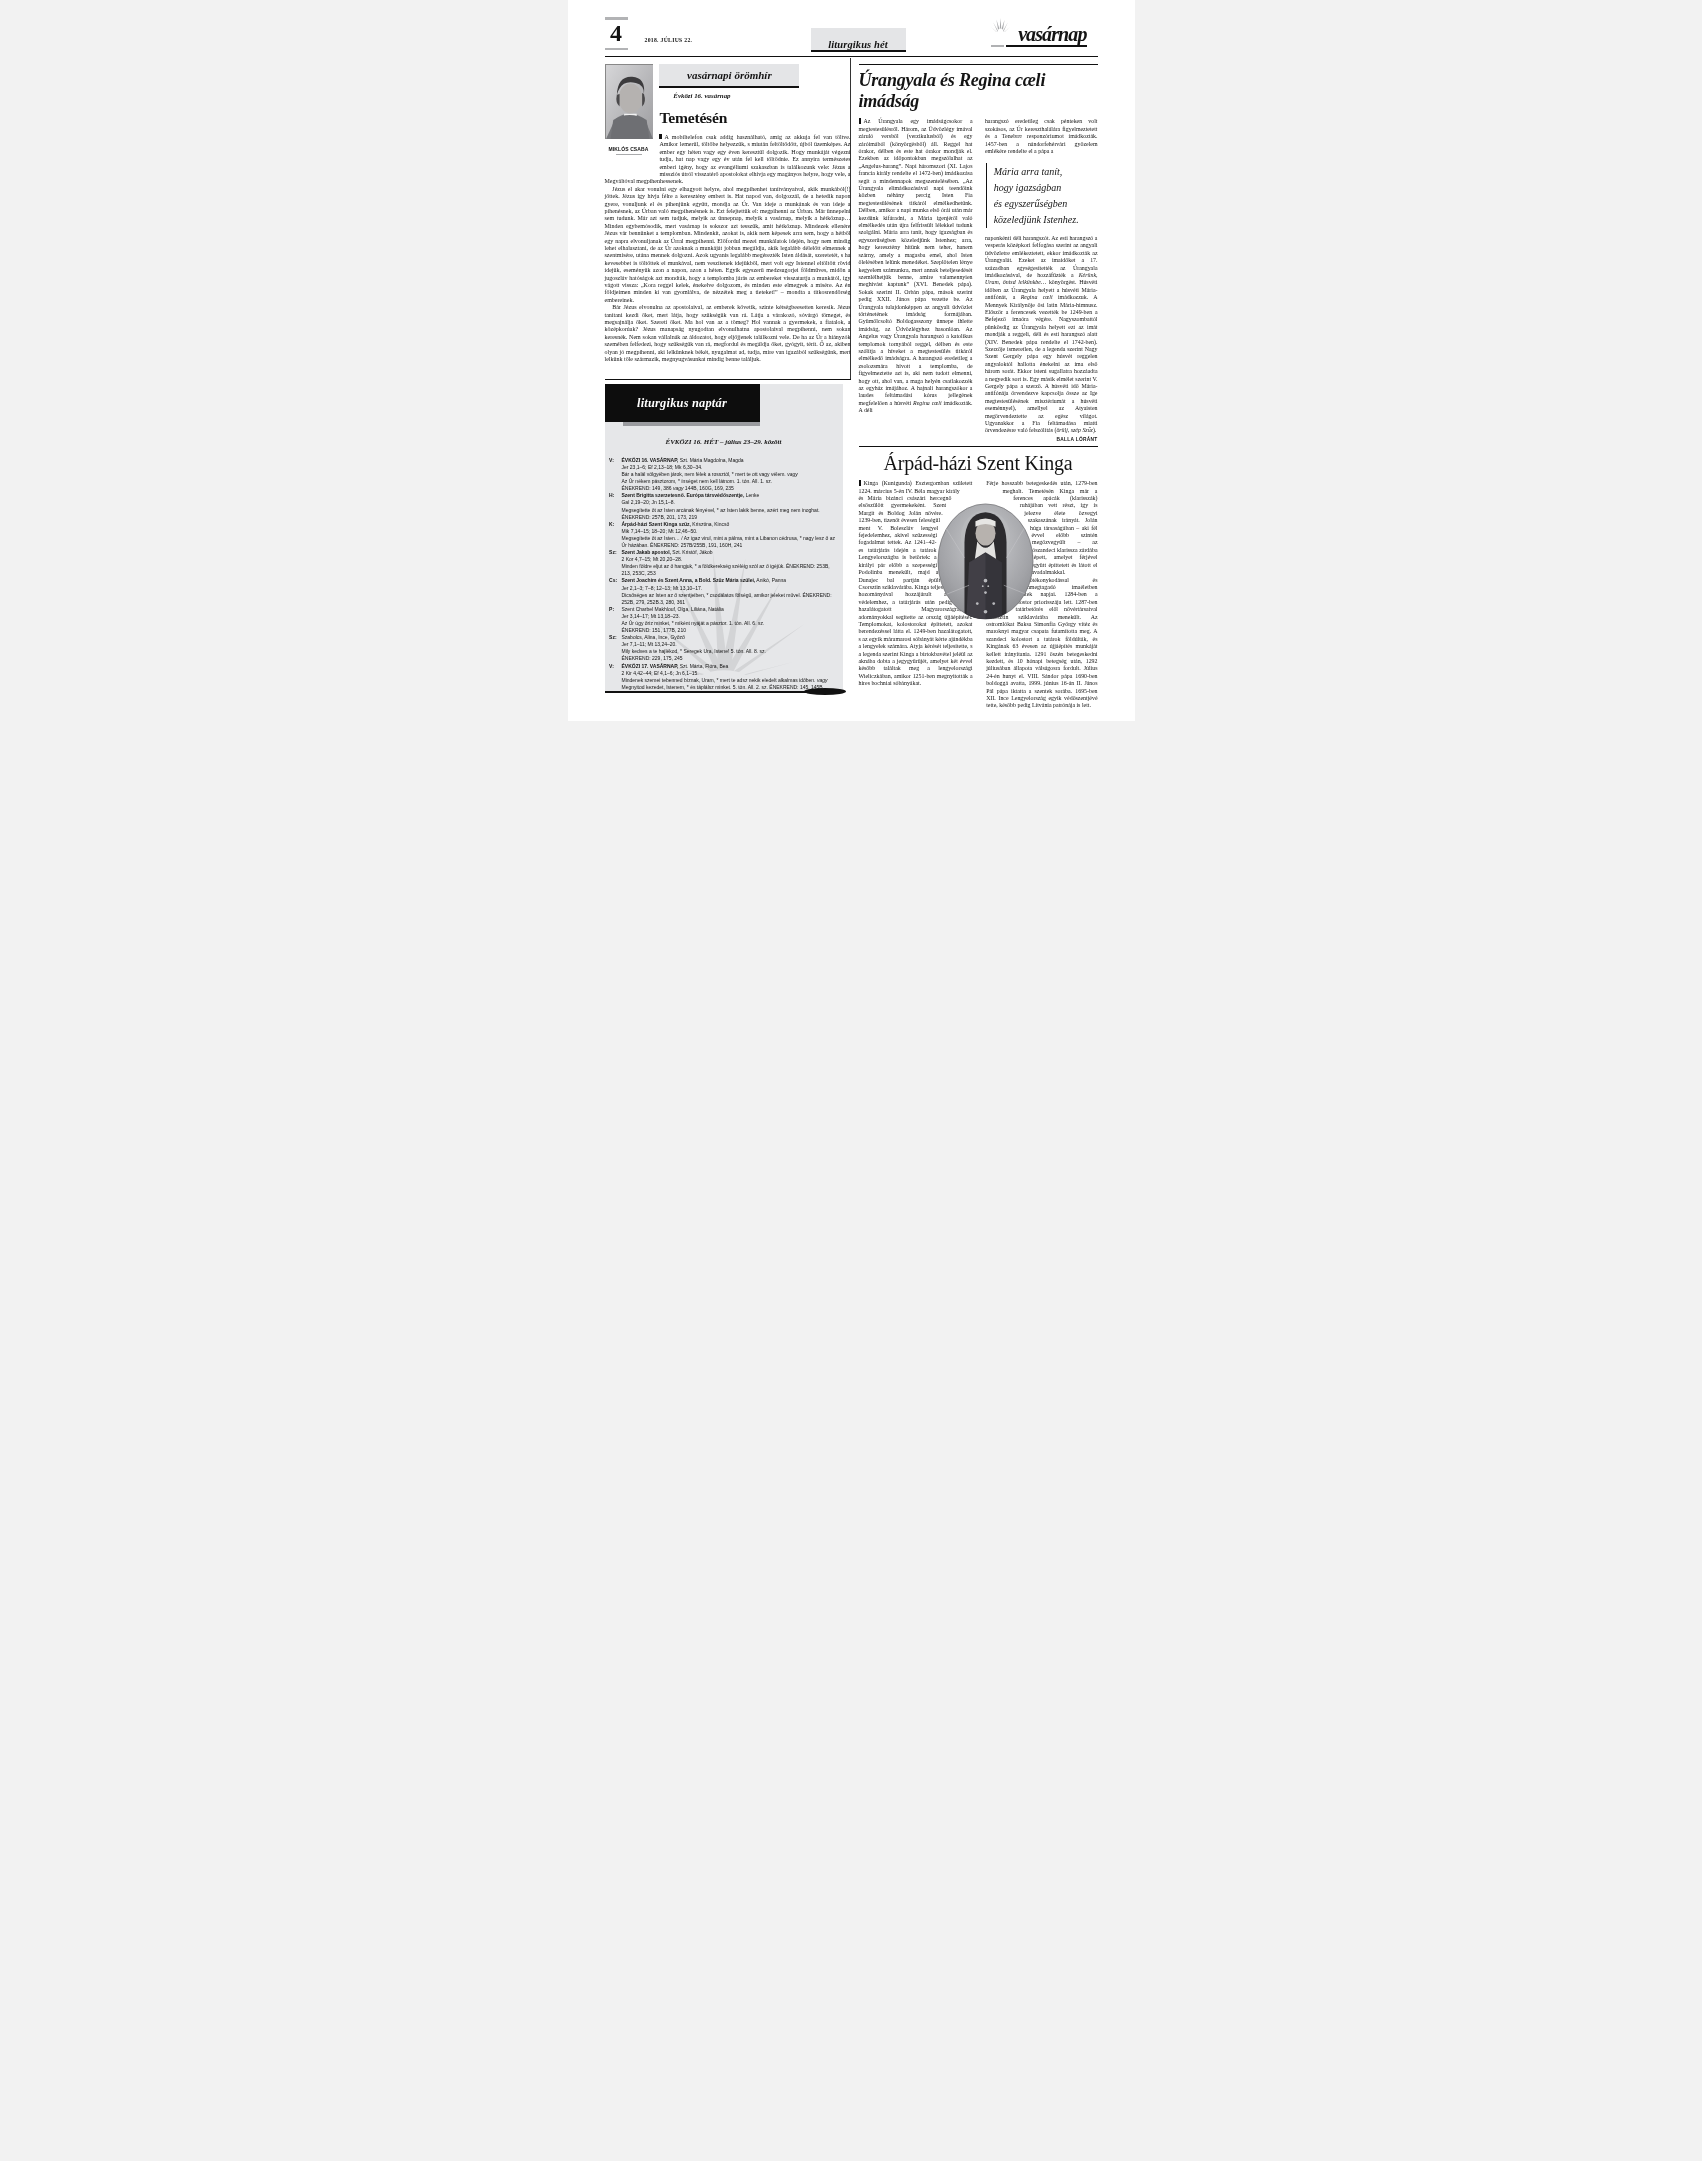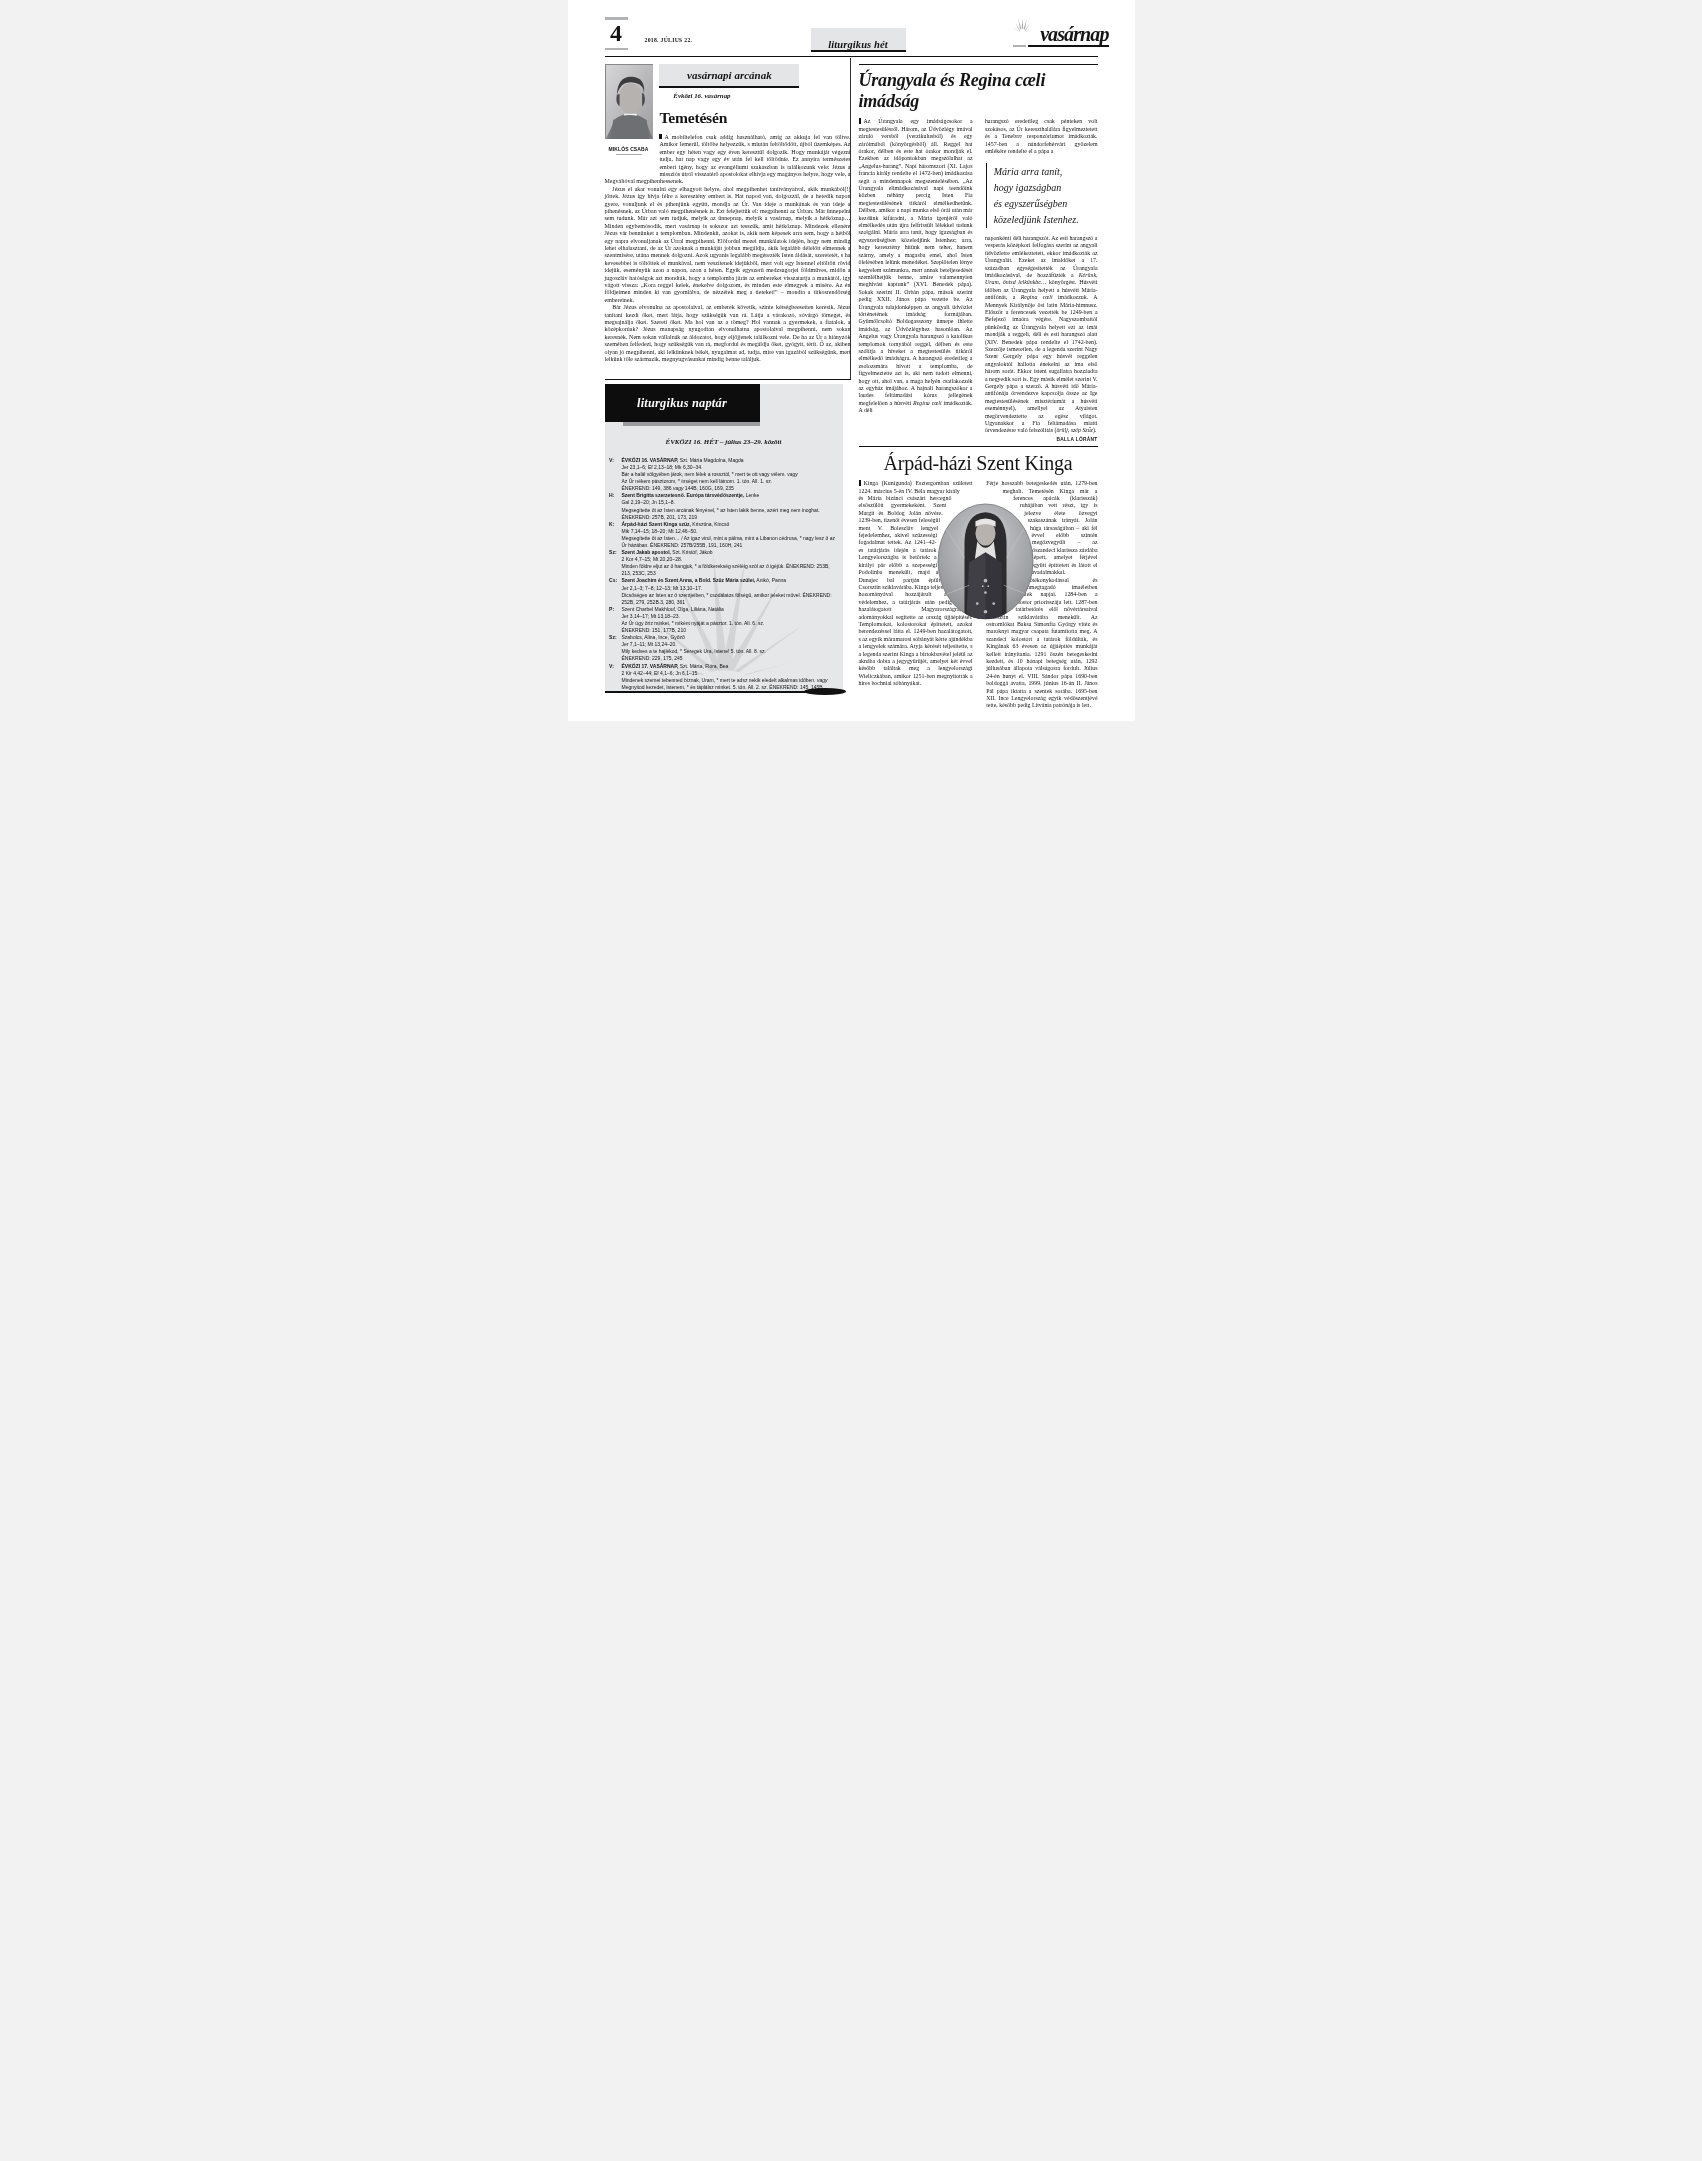--- a/index.html
+++ b/index.html
@@ -8,21 +8,21 @@
   
   .header{position:absolute;top:0;left:0;right:0;height:58px;}
   .header-rule{position:absolute;top:56px;left:37px;right:37px;height:0.9px;background:#111;}
   .pagenum-block{position:absolute;left:37px;top:17.4px;width:23px;text-align:center;}
   .pagenum-bar{height:2.7px;background:#b2b3b5;}
   .pagenum{font-size:24px;line-height:27.5px;font-weight:bold;font-family:"Liberation Serif",serif;}
   .date{position:absolute;left:77px;top:37px;font-size:5.7px;font-weight:bold;letter-spacing:0.3px;}
   .section-box{position:absolute;left:243px;top:28px;width:95px;height:22px;background:#e4e5e7;
                border-bottom:2.7px solid #111;display:flex;align-items:flex-end;justify-content:center;}
   .section-box span{font-style:italic;font-weight:bold;font-size:10.5px;letter-spacing:0.1px;}
-  .masthead{position:absolute;right:26px;top:24px;width:96px;text-align:right;}
+  .masthead{position:absolute;right:48px;top:24px;width:96px;text-align:right;}
   .masthead-text{font-style:italic;font-weight:bold;font-size:20px;line-height:20px;letter-spacing:-0.9px;}
   .sun-icon{position:absolute;left:0.9px;top:-7.3px;width:19px;height:15.6px;}
   .masthead-underline{display:flex;margin-top:0.5px;align-items:center;}
   .mu-gray{width:13.7px;height:2.3px;background:#b0b1b3;margin-right:1.8px;}
   .mu-black{flex:1;height:2.3px;background:#111;}
   
   .divider{position:absolute;left:282px;top:58px;width:0.5px;height:322px;background:#333;}
   .left-col{position:absolute;left:37px;top:58px;width:246px;}
   .right-col{position:absolute;left:291px;top:58px;width:239px;}
   
@@ -138,21 +138,21 @@
             <path d="M24 66 Q20 84 30 92 L30 64 Z" fill="#4a494b"></path>
             <path d="M84 64 Q90 82 80 92 L80 62 Z" fill="#4a494b"></path>
             <rect x="40" y="108" width="28" height="12" fill="#f2f2f2"></rect>
             <path d="M16 122 Q52 100 90 122 L96 164 L10 164 Z" fill="#6e6f73"></path>
           </svg>
         </div>
         <div class="photo-caption">MIKLÓS CSABA</div>
         <div class="photo-underline"></div>
       </div>
       <div class="kicker-box">
-        <span>vasárnapi arcának</span>
+        <span>vasárnapi örömhír</span>
       </div>
       <div class="oromhir-subtitle">Évközi 16. vasárnap</div>
       <h1 class="oromhir-title">Temetésén</h1>
       <div id="oromhir-body">
           <p class="body-p"><span class="pmark"></span>A mobiltelefon csak addig használható, amíg az akkuja fel van töltve. Amikor lemerül, töltőbe helyezzük, s miután feltöltődött, újból üzemképes. Az ember egy héten vagy egy éven keresztül dolgozik. Hogy munkáját végezni tudja, hat nap vagy egy év után fel kell töltődnie. Ez annyira természetes emberi igény, hogy az evangéliumi szakaszban is találkozunk vele: Jézus a missziós útról visszatérő apostolokat elhívja egy magányos helyre, hogy vele, a Megváltóval megpihenhessenek.</p>
           <p class="body-p indent">Jézus el akar vonulni egy elhagyott helyre, ahol megpihenhet tanítványaival, akik munkából(!) jöttek. Jézus így hívja félre a keresztény embert is. Hat napod van, dolgozzál, de a hetedik napon gyere, vonuljunk el és pihenjünk együtt, mondja az Úr. Van ideje a munkának és van ideje a pihenésnek, az Úrban való megpihenésnek is. Ezt felejtettük el: megpihenni az Úrban. Már ünnepelni sem tudunk. Már azt sem tudjuk, melyik az ünnepnap, melyik a vasárnap, melyik a hétköznap… Minden egybemósodik, mert vasárnap is sokszor azt tesszük, amit hétköznap. Mindezek ellenére Jézus vár bennünket a templomban. Mindenkit, azokat is, akik nem képesek arra sem, hogy a hétből egy napra elvonuljanak az Úrral megpihenni. Előfordul mezei munkálatok idején, hogy nem mindig lehet elhalasztani, de az Úr azoknak a munkáját jobban megáldja, akik legalább délelőtt elmennek a szentmisére, utána mennek dolgozni. Azok ugyanis legalább megérezték Isten áldását, szeretetét, s ha kevesebbet is töltöttek el munkával, nem veszítenek idejükből, mert volt egy Istennel eltöltött rövid idejük, eseményük azon a napon, azon a héten. Egyik egyszerű medzsugorjei földműves, midőn a jugoszláv hatóságok azt mondták, hogy a templomba járás az embereket visszatartja a munkától, így vágott vissza: „Kora reggel kelek, énekelve dolgozom, és minden este elmegyek a misére. Az én földjeimen minden ki van gyomlálva, de nézzétek meg a tieteket!” – mondta a titkosrendőrség embereinek.</p>
           <p class="body-p indent">Bár Jézus elvonulna az apostolaival, az emberek követik, szinte kétségbeesetten keresik. Jézus tanítani kezdi őket, mert látja, hogy szükségük van rá. Látja a várakozó, sóvárgó tömeget, és megsajnálja őket. Szereti őket. Ma hol van az a tömeg? Hol vannak a gyermekek, a fiatalok, a középkorúak? Jézus manapság nyugodtan elvonulhatna apostolaival megpihenni, nem sokan keresnék. Nem sokan vállalnák az áldozatot, hogy eljöjjenek találkozni vele. De ha az Úr a hiányzók szemében felfedezi, hogy szükségük van rá, megfordul és megáldja őket, gyógyít, térít. Ő az, akiben olyan jó megpihenni, aki lelkünknek békét, nyugalmat ad, tudja, mire van igazából szükségünk, mert lelkünk tőle származik, megnyugvásunkat mindig benne találjuk.</p>
         </div>
     </div>
 

